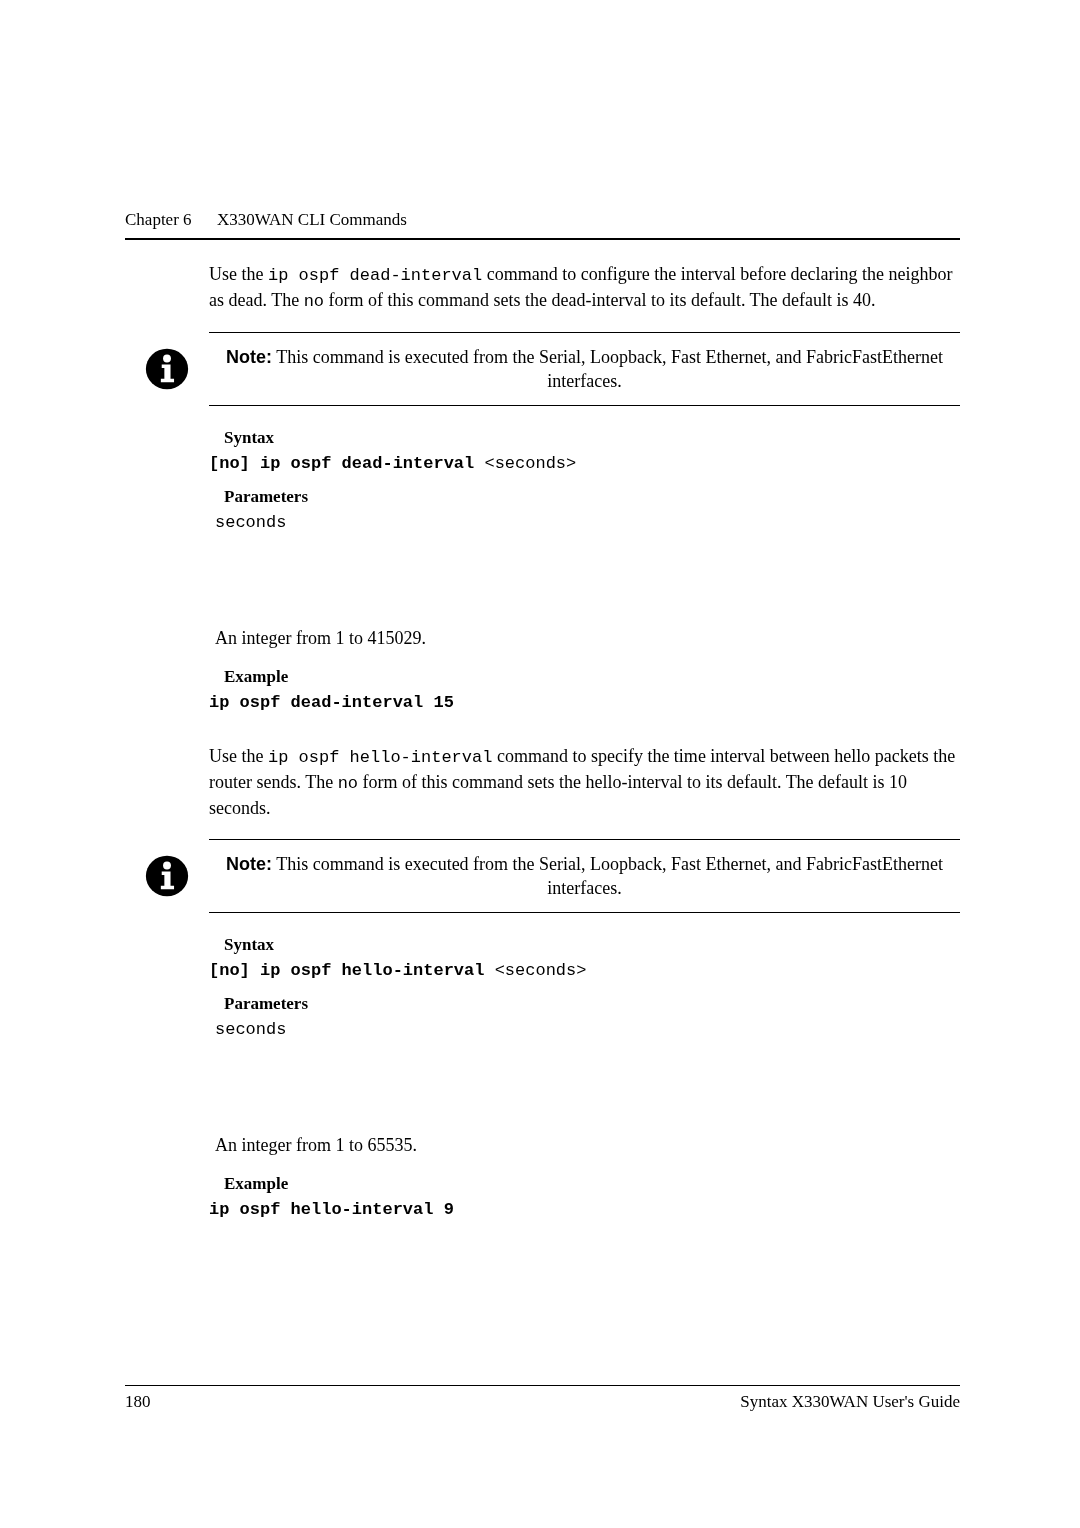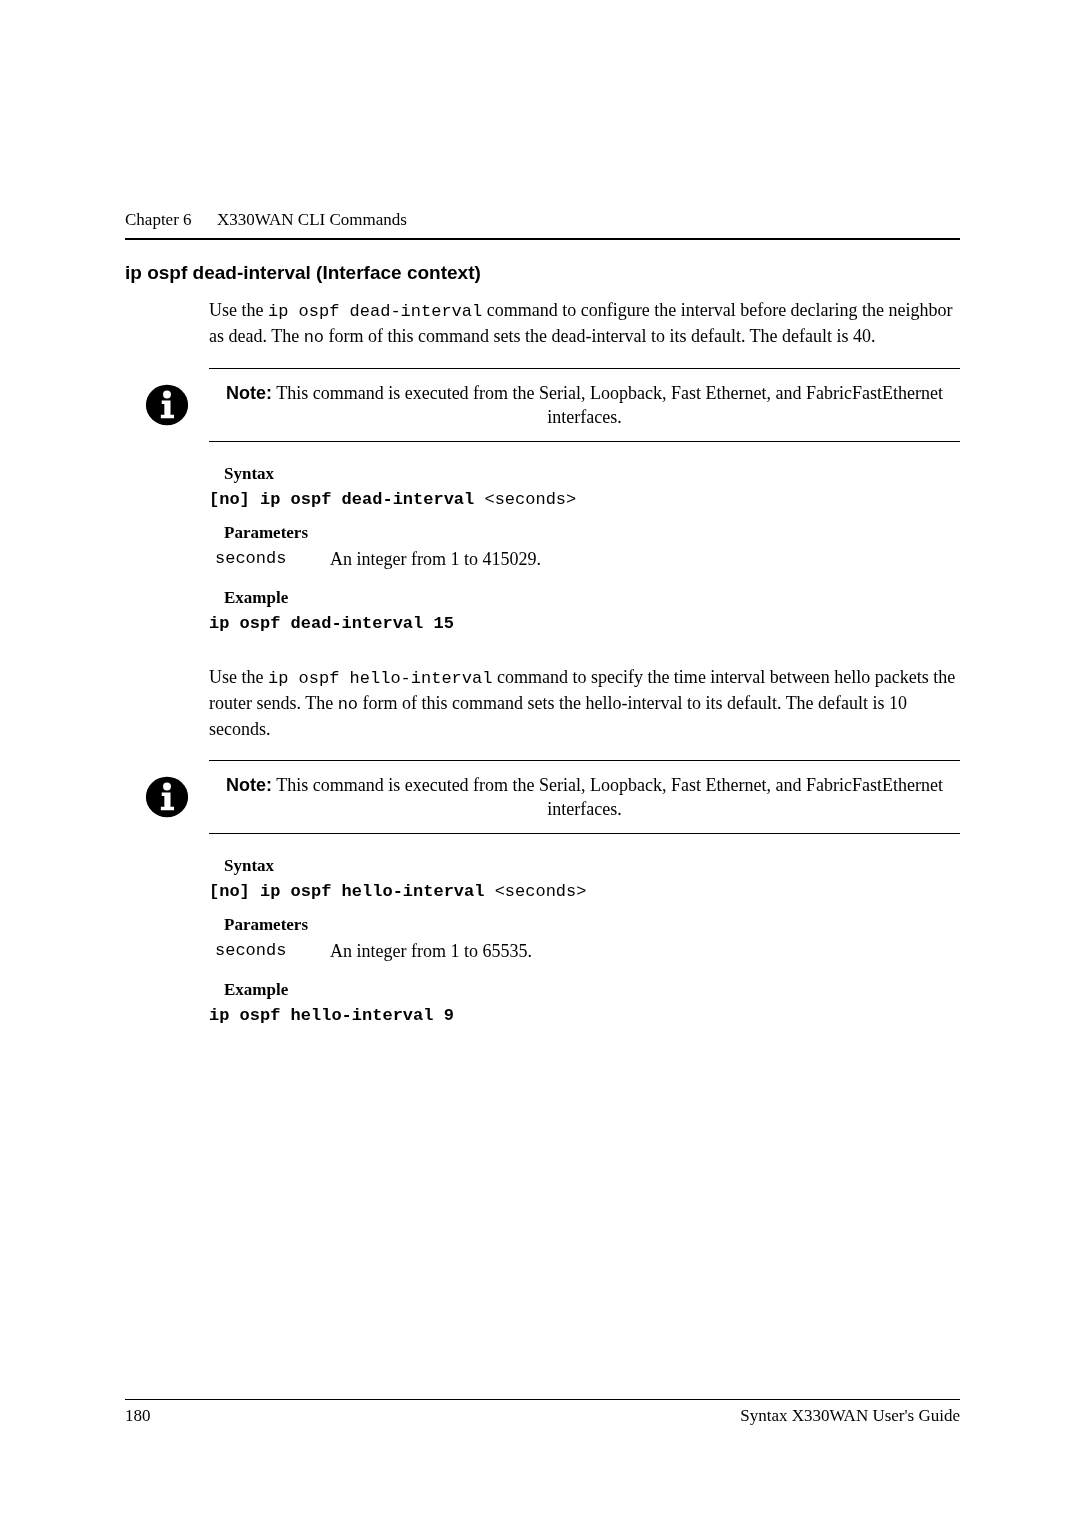--- a/index.html
+++ b/index.html
@@ -89,33 +89,34 @@
       font-size: 17px;
       margin: 0 0 14px 0;
     }
     .code-line .bold {
       font-weight: bold;
     }
     .param-row {
       display: flex;
       margin: 6px 0 18px 0;
       padding-left: 6px;
+      flex-direction: column;
     }
     .param-name {
       font-family: "Courier New", Courier, monospace;
       font-size: 17px;
       width: 115px;
       flex: 0 0 115px;
     }
     .param-desc {
       font-size: 18px;
     }
     .footer {
       position: absolute;
-      bottom: 102px;
+      bottom: 116px;
       left: 125px;
       right: 120px;
     }
     .footer-hr {
       border: none;
       border-top: 1.5px solid #000;
       margin: 0 0 6px 0;
     }
     .footer-row {
       display: flex;
@@ -128,21 +129,20 @@
 
 <div class="page">
 
   <div class="header-line">
     <span>Chapter 6</span>
     &nbsp;&nbsp;&nbsp;&nbsp;
     <span>X330WAN CLI Commands</span>
   </div>
   <hr class="hr-thick">
 
-  <h3 class="section-title">ip ospf dead-interval (Interface context)</h3>
 
   <div class="indent">
     <p class="body-text">
       <span>Use the </span><span class="mono">ip ospf dead-interval</span><span> command to configure the interval before declaring the neighbor as dead. The </span><span class="mono">no</span><span> form of this command sets the dead-interval to its default. The default is 40.</span>
     </p>
   </div>
 
   <div class="note-block">
     <hr class="hr-thin">
     <div class="note-row">

